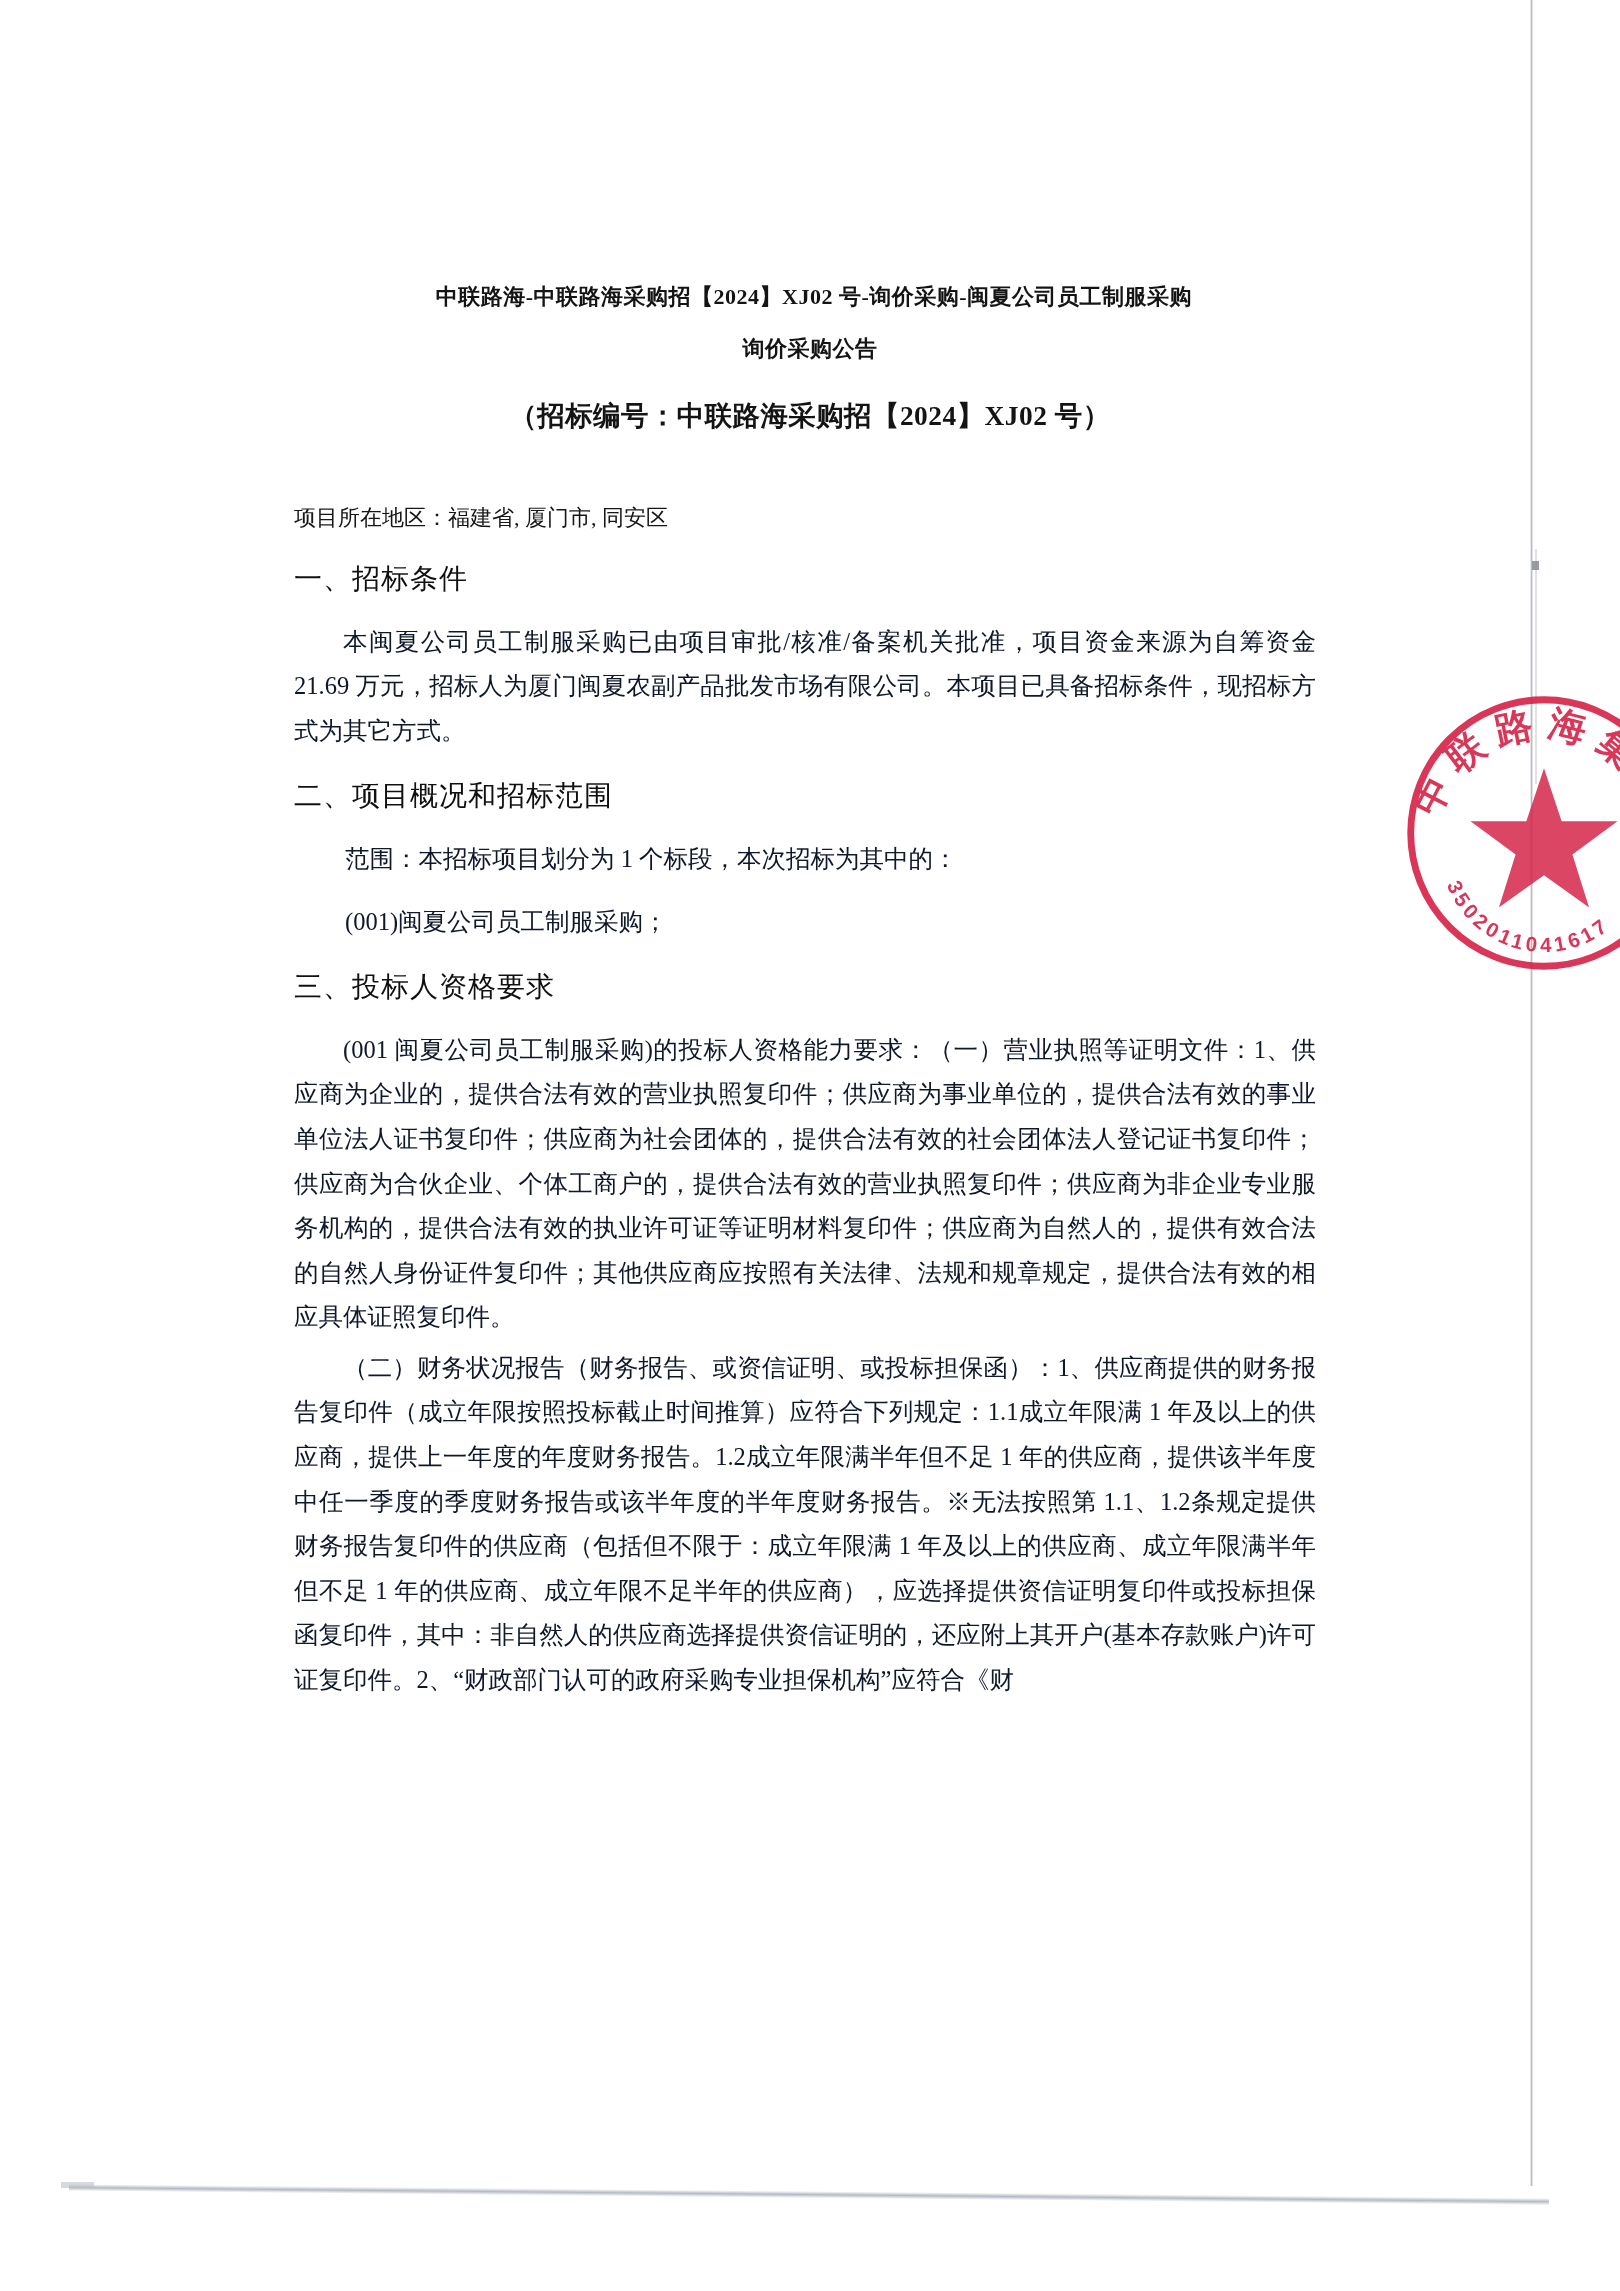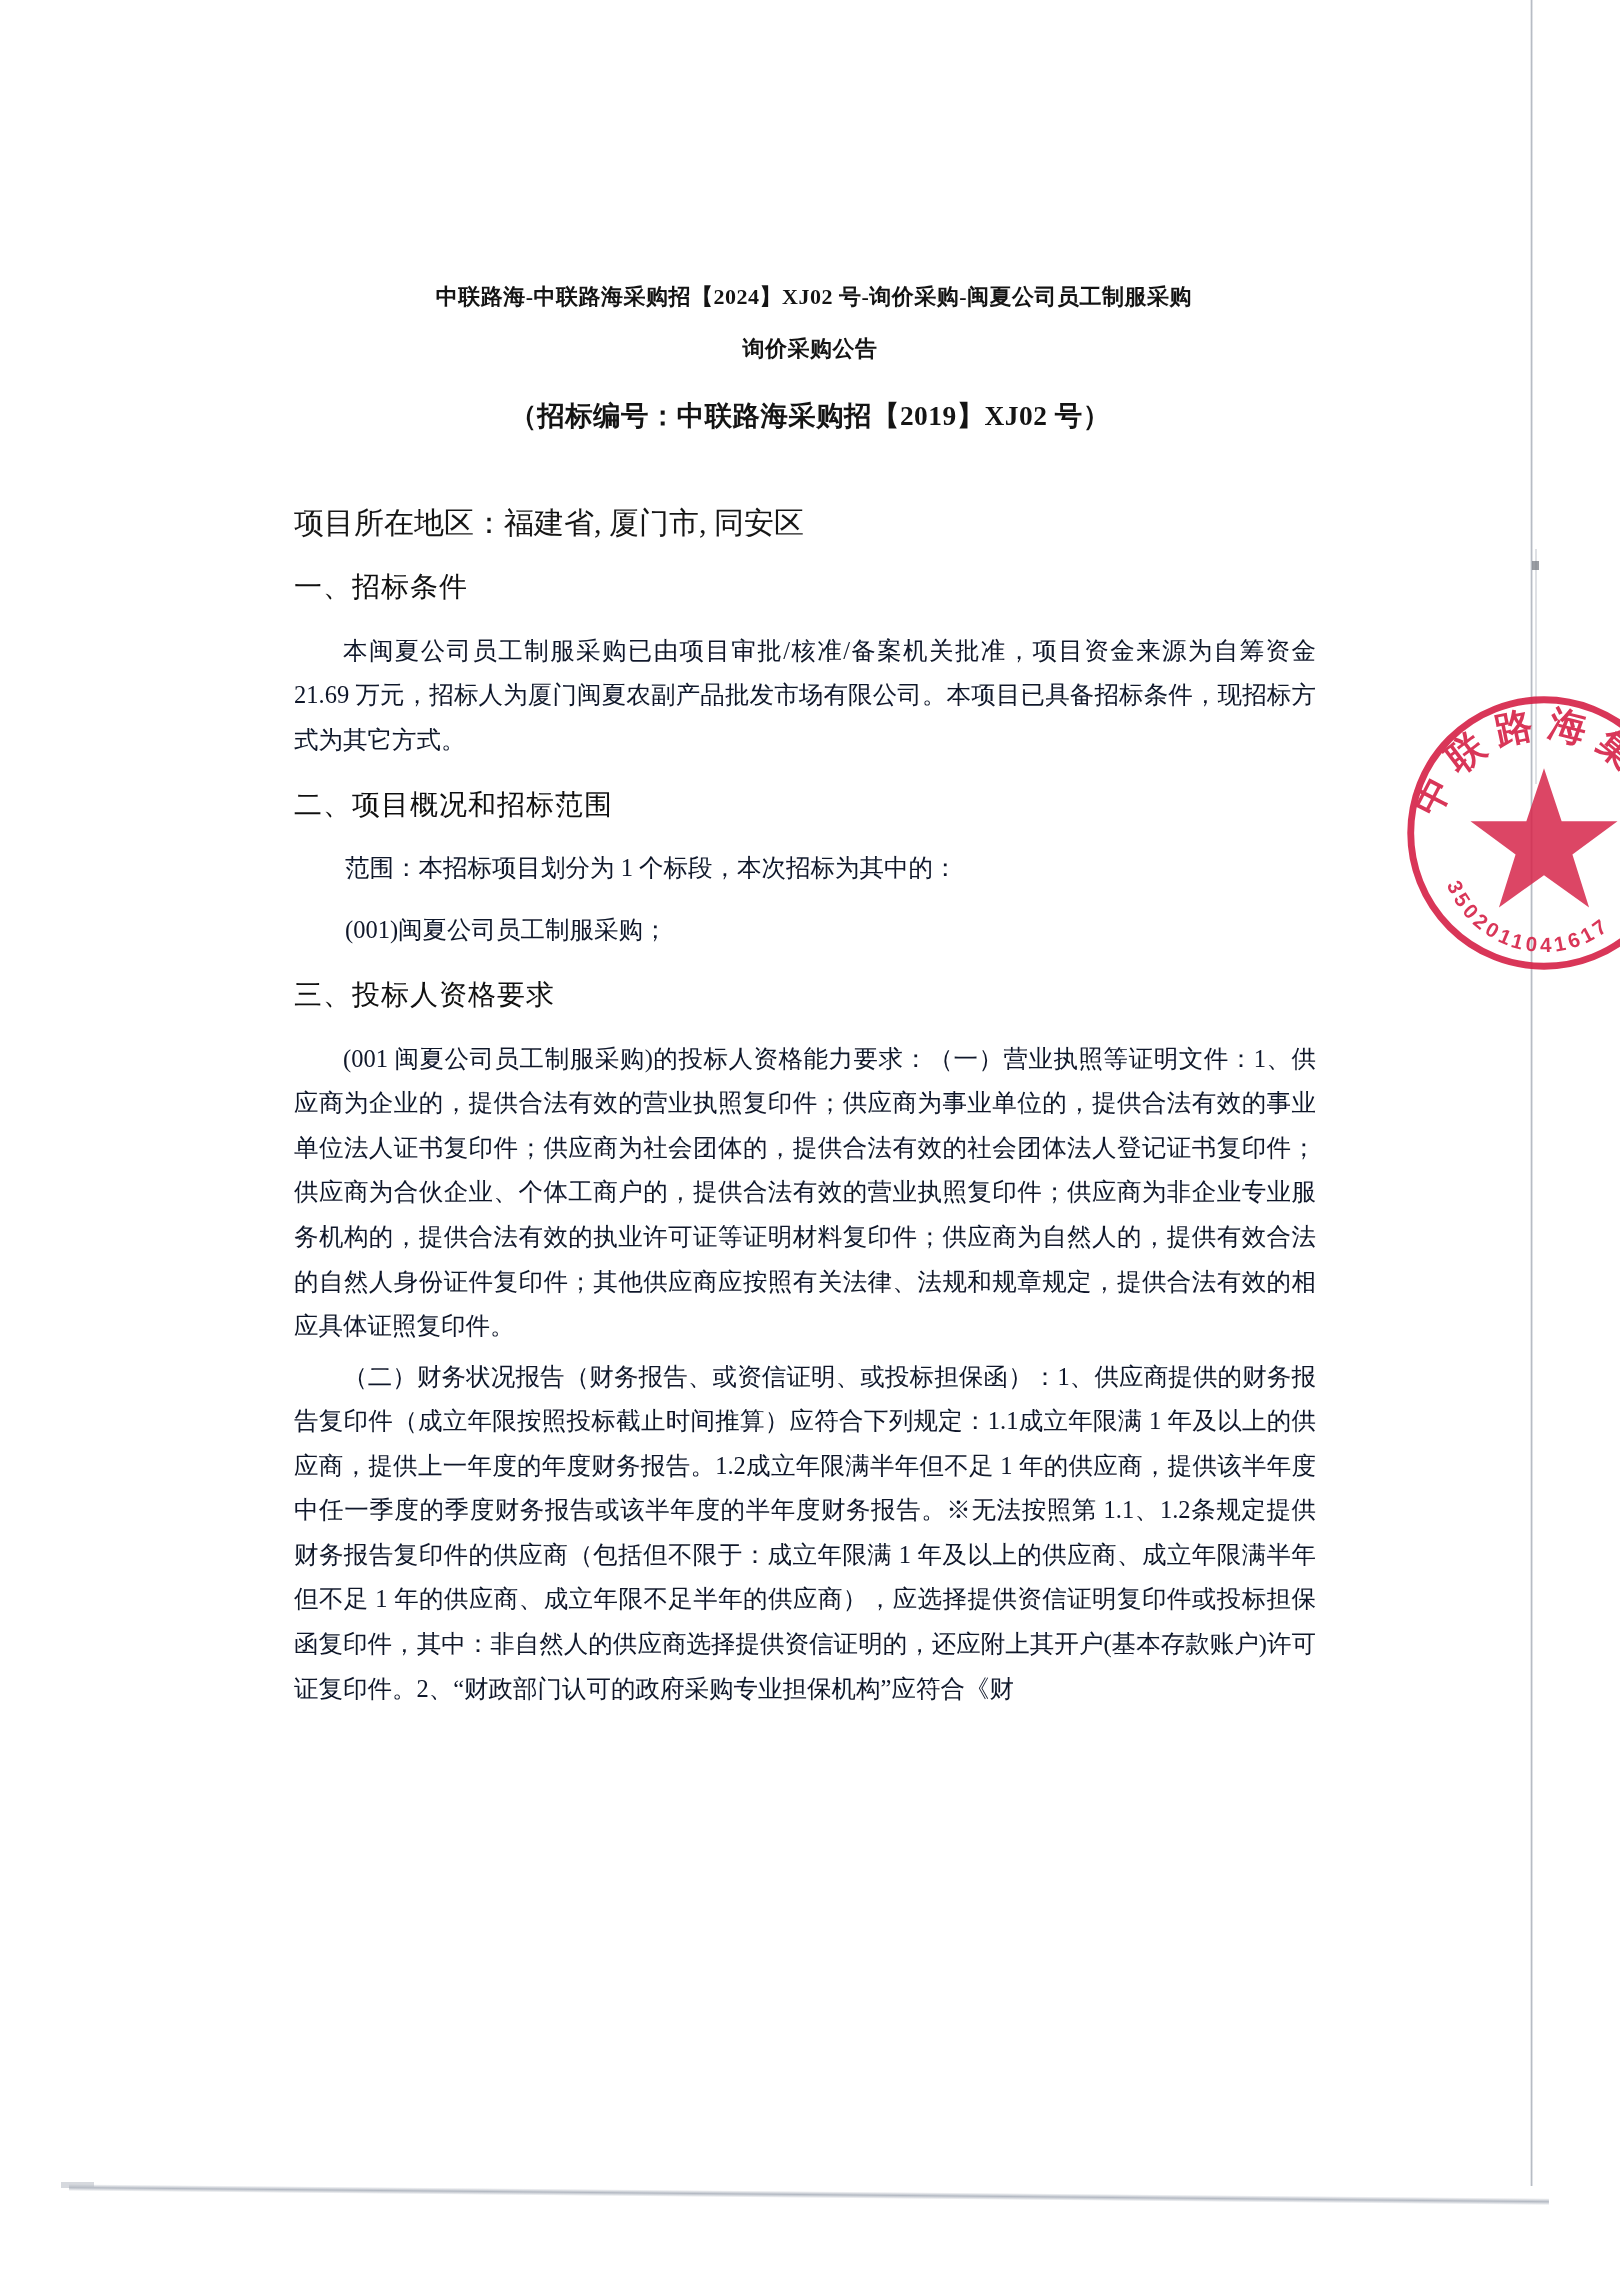--- a/index.html
+++ b/index.html
@@ -97,21 +97,21 @@
     font-size: 27.4px;
   }
 
   .body-block {
     margin-top: 76px;
     padding-left: 294px;
     padding-right: 304px;
   }
 
   .meta-line {
-    font-size: 30px;
+    font-size: 22px;
     line-height: 1.1;
     margin-bottom: 33px;
     color: #161616;
   }
 
   h2.section {
     font-size: 28px;
     font-weight: 400;
     line-height: 1.1;
     margin: 0 0 25.5px 0;
@@ -156,21 +156,21 @@
   <div class="scan-edge-vertical-2"></div>
   <div class="scan-artifact"></div>
   <div class="scan-edge-bottom"></div>
   <div class="scan-edge-bottom-left"></div>
 
   <div class="doc">
 
     <div class="title-block">
       <div class="title-line l1">中联路海-中联路海采购招【2024】XJ02 号-询价采购-闽夏公司员工制服采购</div>
       <div class="title-line l2">询价采购公告</div>
-      <div class="title-line l3">（招标编号：中联路海采购招【2019】XJ02 号）</div>
+      <div class="title-line l3">（招标编号：中联路海采购招【2024】XJ02 号）</div>
     </div>
 
     <div class="body-block">
 
       <div class="meta-line">项目所在地区：福建省, 厦门市, 同安区</div>
 
       <h2 class="section">一、招标条件</h2>
       <p class="para">本闽夏公司员工制服采购已由项目审批/核准/备案机关批准，项目资金来源为自筹资金21.69 万元，招标人为厦门闽夏农副产品批发市场有限公司。本项目已具备招标条件，现招标方式为其它方式。</p>
 
       <div class="gap-md"></div>

